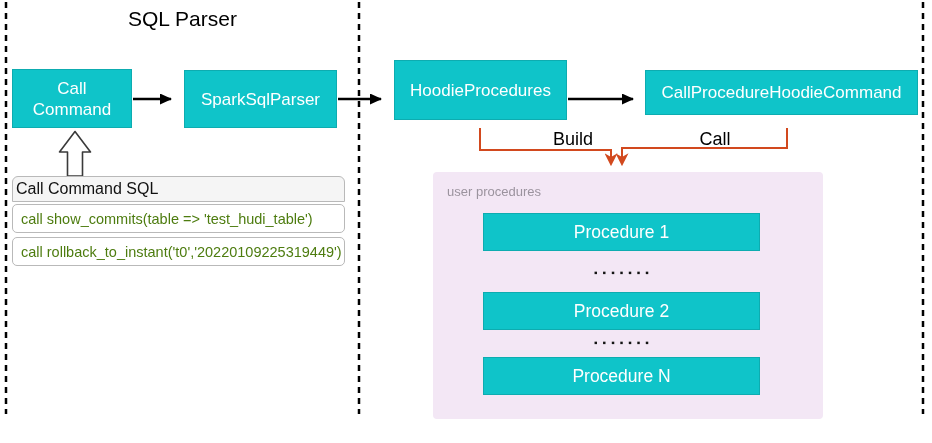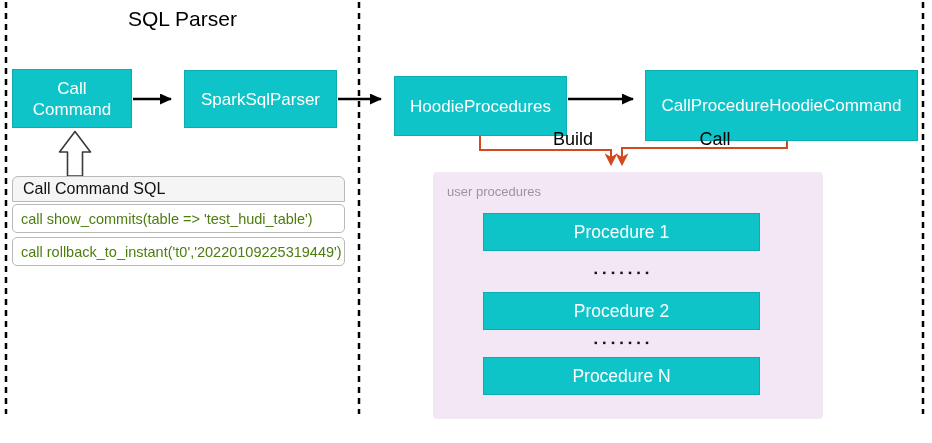--- a/index.html
+++ b/index.html
@@ -27,21 +27,21 @@
     color:#fff;font-size:17px;line-height:21px;padding:0 12px;
   }
   .edge-label{
     position:absolute;top:129px;width:100px;text-align:center;
     font-size:18px;color:#000;background:transparent;
   }
   .sql-box{position:absolute;left:12px;top:176px;width:333px;box-sizing:border-box;}
   .sql-header{
     box-sizing:border-box;height:26px;background:var(--header-bg);
     border:1px solid var(--box-border);border-radius:6px 6px 0 0;
-    display:flex;align-items:center;padding:0 10px;font-size:16px;color:#111;
+    display:flex;align-items:center;padding:0 3px;font-size:16px;color:#111;
   }
   .sql-row{
     box-sizing:border-box;height:29px;background:#fff;
     border:1px solid var(--box-border);border-radius:5px;
     display:flex;align-items:center;padding:0 8px;font-size:14.5px;color:#4d7c0f;
     white-space:nowrap;overflow:hidden;
   }
   .sql-row.first{margin-top:2px;}
   .sql-row.second{margin-top:4px;}
   .user-procedures{
@@ -107,22 +107,22 @@
 
     <g>
       <path d="M59.5,152 L75,131.5 L90.5,152 L82.5,152 L82.5,176 L67.5,176 L67.5,152 Z" fill="#fff" stroke="#3a3a3a" stroke-width="1.6" stroke-linejoin="round"></path>
     </g>
   </svg>
 
   <div class="section-title" style="left:6px;width:353px;">SQL Parser</div>
 
   <div class="node" style="left:12px;top:69px;width:120px;height:59px;">Call Command</div>
   <div class="node" style="left:184px;top:70px;width:153px;height:58px;">SparkSqlParser</div>
-  <div class="node" style="left:394px;top:76px;width:173px;height:60px;">HoodieProcedures</div>
-  <div class="node" style="left:645px;top:70px;width:273px;height:71px;padding:0 4px;">CallProcedureHoodieCommand</div>
+  <div class="node" style="left:394px;top:60px;width:173px;height:60px;">HoodieProcedures</div>
+  <div class="node" style="left:645px;top:70px;width:273px;height:45px;padding:0 4px;">CallProcedureHoodieCommand</div>
 
   <div class="edge-label" style="left:665px;">Call</div>
   <div class="edge-label" style="left:523px;">Build</div>
 
   <div class="sql-box">
     <div class="sql-header">Call Command SQL</div>
     <div class="sql-row first">call show_commits(table =&gt; 'test_hudi_table')</div>
     <div class="sql-row second">call rollback_to_instant('t0','20220109225319449')</div>
   </div>
 

